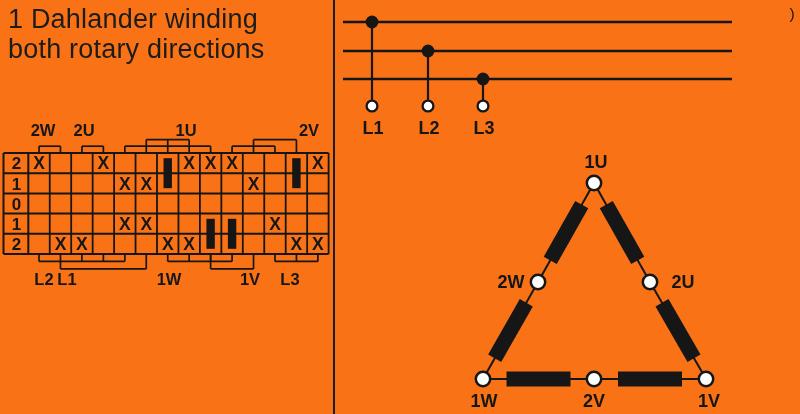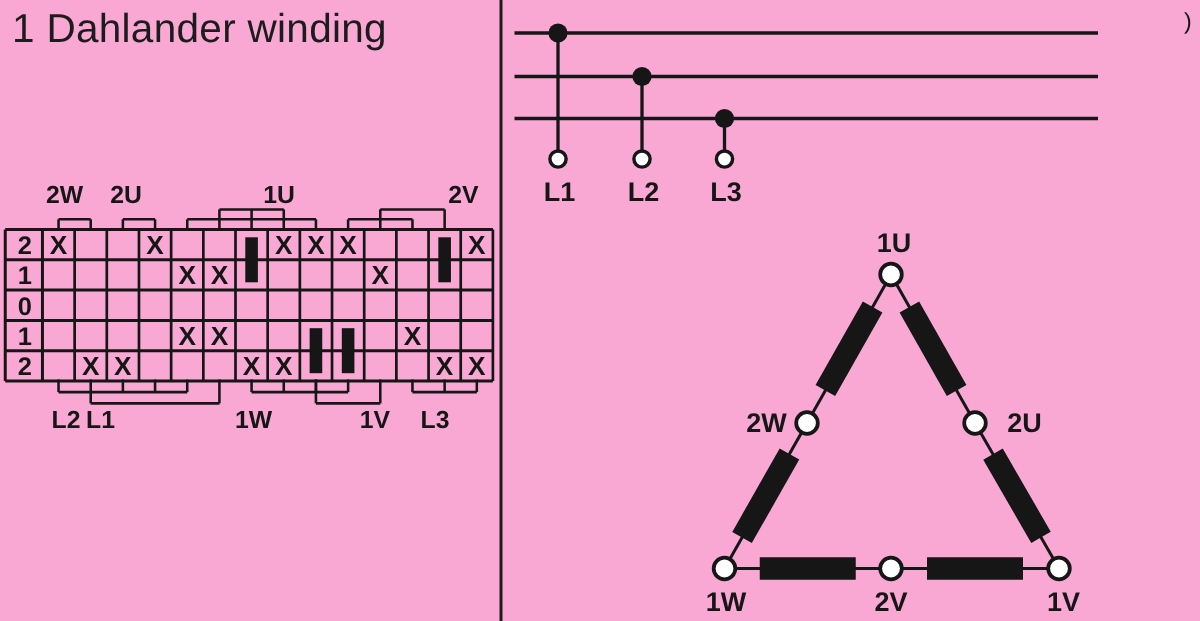--- a/index.html
+++ b/index.html
@@ -1,29 +1,30 @@
 <!DOCTYPE html>
 <html><head>
 <meta charset="utf-8">
 <style>
   html,body{margin:0;padding:0;background:#ffffff;}
-  .page{position:relative;width:800px;height:414px;background:#f9a8d4;overflow:hidden;
+  .page{position:relative;width:800px;height:414px;background:#f97316;overflow:hidden;
         font-family:"Liberation Sans", sans-serif;color:#1a1a1a;}
   .title{position:absolute;left:8px;top:4px;font-size:27px;line-height:30px;
          font-weight:400;letter-spacing:0.2px;color:#1c1c1c;}
   .divider{position:absolute;left:332.5px;top:0;width:2.6px;height:414px;background:#1d1d1d;}
   svg{position:absolute;left:0;top:0;}
   text{font-family:"Liberation Sans", sans-serif;}
 </style>
 </head>
 <body>
 
 <div class="page">
   <div class="title">
     <div>1 Dahlander winding</div>
+    <div>both rotary directions</div>
   </div>
   <div class="divider"></div>
   <svg id="diagram" width="800" height="414" viewBox="0 0 800 414">
       <g>
         <g>
           <line x1="3.5" y1="153" x2="328.6" y2="153" stroke="#161616" stroke-width="2"></line>
           <line x1="3.5" y1="173.2" x2="328.6" y2="173.2" stroke="#161616" stroke-width="2"></line>
           <line x1="3.5" y1="193.4" x2="328.6" y2="193.4" stroke="#161616" stroke-width="2"></line>
           <line x1="3.5" y1="213.6" x2="328.6" y2="213.6" stroke="#161616" stroke-width="2"></line>
           <line x1="3.5" y1="233.8" x2="328.6" y2="233.8" stroke="#161616" stroke-width="2"></line>

